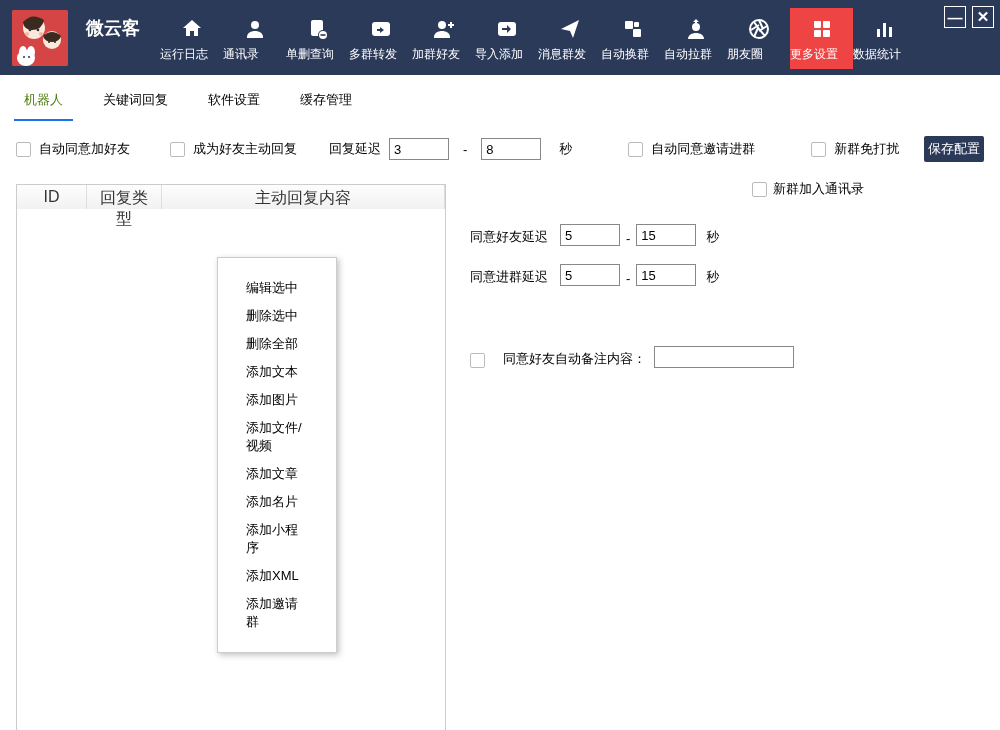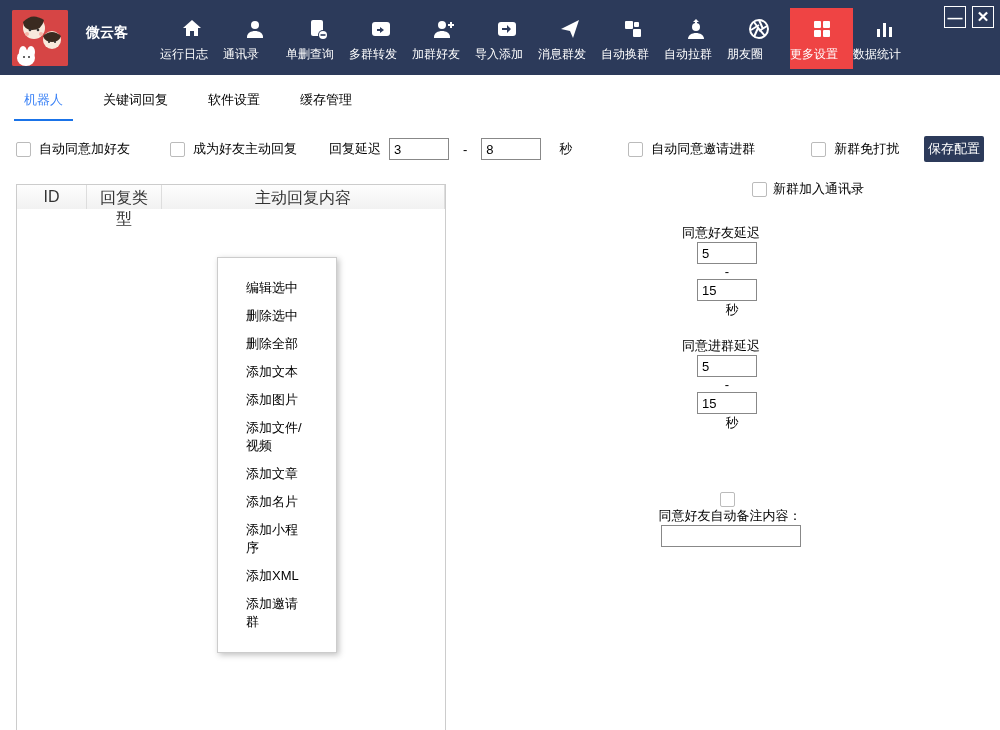--- a/index.html
+++ b/index.html
@@ -1,34 +1,34 @@
 <!DOCTYPE html>
 <html><head>
 <meta charset="utf-8">
 <style>
   * { box-sizing: border-box; margin: 0; padding: 0; }
   body { font-family: "Microsoft YaHei", sans-serif; font-size: 13px; background: #fff; width: 1000px; height: 730px; overflow: hidden; position: relative; }
   
   .titlebar { height: 75px; background: #2c3a5a; display: flex; align-items: flex-start; color: #fff; position: relative; }
   .avatar { width: 56px; height: 56px; background: #d64545; margin: 10px 0 0 12px; border-radius: 2px; display: flex; align-items: center; justify-content: center; overflow: hidden; }
   .avatar svg { width: 56px; height: 56px; }
-  .app-name { margin-left: 18px; margin-top: 24px; font-size: 14px; font-weight: bold; }
+  .app-name { margin-left: 18px; margin-top: 16px; font-size: 18px; font-weight: bold; }
   
   .main-nav { display: flex; position: absolute; left: 160px; top: 8px; }
   .nav-item { width: 63px; text-align: left; padding: 6px 0 6px 0; cursor: pointer; }
   .nav-item.active { background: #ef4444; }
   .nav-icon { height: 30px; display: flex; align-items: center; justify-content: center; font-size: 20px; }
   .nav-label { font-size: 12px; margin-top: 2px; }
   
   .win-controls { position: absolute; right: 6px; top: 6px; display: flex; gap: 6px; }
   .win-btn { width: 22px; height: 22px; border: 1px solid #fff; display: flex; align-items: center; justify-content: center; cursor: pointer; font-weight: bold; font-size: 15px; }
   
   .sub-tabs { display: flex; padding: 10px 14px 0 14px; border-bottom: 1px solid #fff; }
   .sub-tab { padding: 6px 10px 10px 10px; margin-right: 20px; cursor: pointer; font-size: 13px; }
-  .sub-tab.active { color: #3b82f6; border-bottom: 2px solid #1a73e8; }
+  .sub-tab.active { color: #4d7c0f; border-bottom: 2px solid #1a73e8; }
   
   .content { padding: 14px 16px; display: flex; }
   .row1 { display: flex; align-items: center; width: 100%; gap: 8px; }
   .chk { width: 15px; height: 15px; border: 1px solid #bbb; border-radius: 2px; flex-shrink: 0; cursor: pointer; }
   .lbl { margin-right: 10px; }
   .num-input { width: 60px; height: 22px; border: 1px solid #888; padding: 0 4px; font-size: 13px; }
   .dash { padding: 0 6px; }
   .save-btn { margin-left: auto; background: #2c3a5a; color: #fff; padding: 4px 4px; border: none; cursor: pointer; font-size: 13px; border-radius: 2px; }
   
   .main-area { display: flex; padding: 0 16px; margin-top: 8px; }
@@ -38,21 +38,21 @@
   .chk-row { display: flex; align-items: center; margin-bottom: 10px; }
   
   .table-wrap { border: 1px solid #ccc; height: 548px; position: relative; }
   .table-head { display: flex; background: linear-gradient(#fdfdfd,#f1f1f1); height: 24px; }
   .th { border-right: 1px solid #ddd; padding: 3px 8px; font-size: 16px; text-align: center; color: #333; }
   .th1 { width: 70px; } .th2 { width: 75px; } .th3 { flex: 1; }
   
   .context-menu { position: absolute; left: 200px; top: 72px; background: #fff; border: 1px solid #ccc; box-shadow: 2px 2px 6px rgba(0,0,0,0.25); width: 120px; padding: 16px; }
   .ctx-item { padding: 5px 12px; font-size: 13px; cursor: pointer; }
   
-  .delay-row { display: flex; align-items: center; margin-top: 26px; flex-direction: column; }
+  .delay-row { display: flex; align-items: flex-end; margin-top: 26px; }
   .delay-label { width: 90px; }
   .text-input { width: 140px; height: 22px; border: 1px solid #888; padding: 0 4px; }
   
   .nav-icon svg { width: 24px; height: 24px; fill: #fff; }
 </style>
 </head>
 <body>
 
 <div class="titlebar">
   <div class="avatar">
@@ -271,17 +271,17 @@
     <div class="delay-row" style="margin-top:18px">
       <span class="delay-label">同意进群延迟</span>
       <input class="num-input" value="5" style="">
       <span class="dash">-</span>
       <input class="num-input" value="15" style="">
       <span style="margin-left:10px">秒</span>
     </div>
 
     <div class="delay-row" style="margin-top:60px">
       <span class="chk"></span>
-      <span style="margin-left:6px">同意好友自动备注内容：</span>
+      <span style="margin-left:18px">同意好友自动备注内容：</span>
       <input class="text-input" style="margin-left: 8px;" value="">
     </div>
   </div>
 </div>
 
 </body></html>

